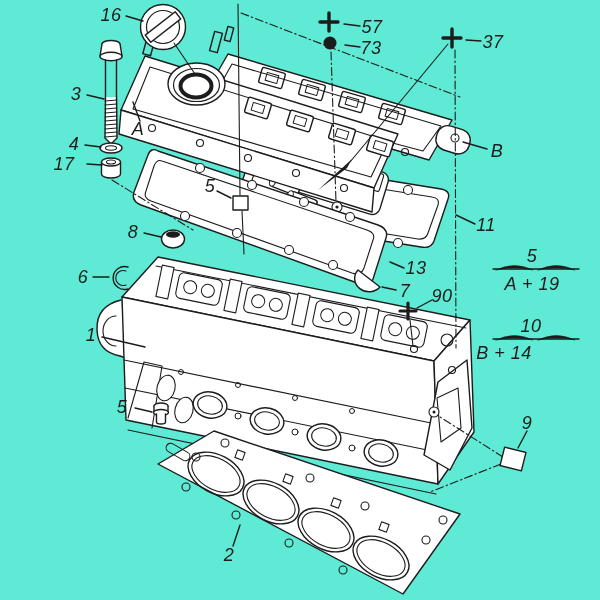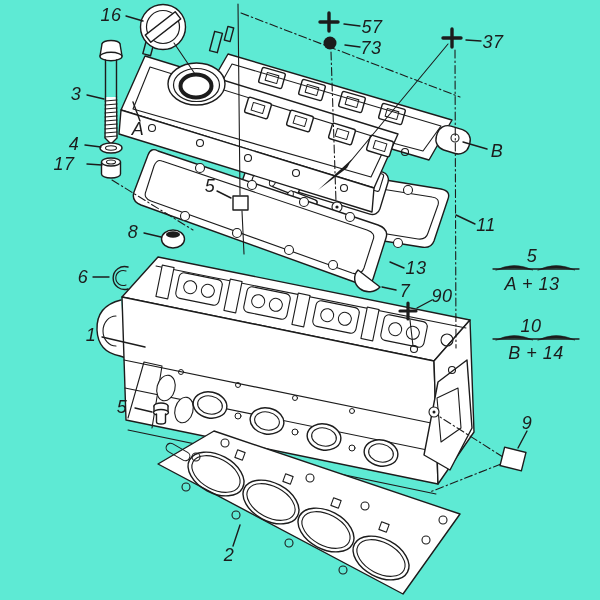--- a/index.html
+++ b/index.html
@@ -378,16 +378,16 @@
 <div class="lbl" style="left:405px;top:291px">7</div>
 <div class="lbl" style="left:442px;top:296px">90</div>
 <div class="lbl" style="left:486px;top:225px">11</div>
 <div class="lbl" style="left:497px;top:151px">B</div>
 <div class="lbl" style="left:493px;top:42px">37</div>
 <div class="lbl" style="left:372px;top:27px">57</div>
 <div class="lbl" style="left:371px;top:48px">73</div>
 <div class="lbl" style="left:527px;top:423px">9</div>
 
 <div class="lbl" style="left:532px;top:256px">5</div>
-<div class="lbl" style="left:532px;top:284px">A + 13</div>
+<div class="lbl" style="left:532px;top:284px">A + 19</div>
 <div class="lbl" style="left:531px;top:326px">10</div>
-<div class="lbl" style="left:536px;top:353px">B + 14</div>
+<div class="lbl" style="left:504px;top:353px">B + 14</div>
 </div>
 
 </body></html>

